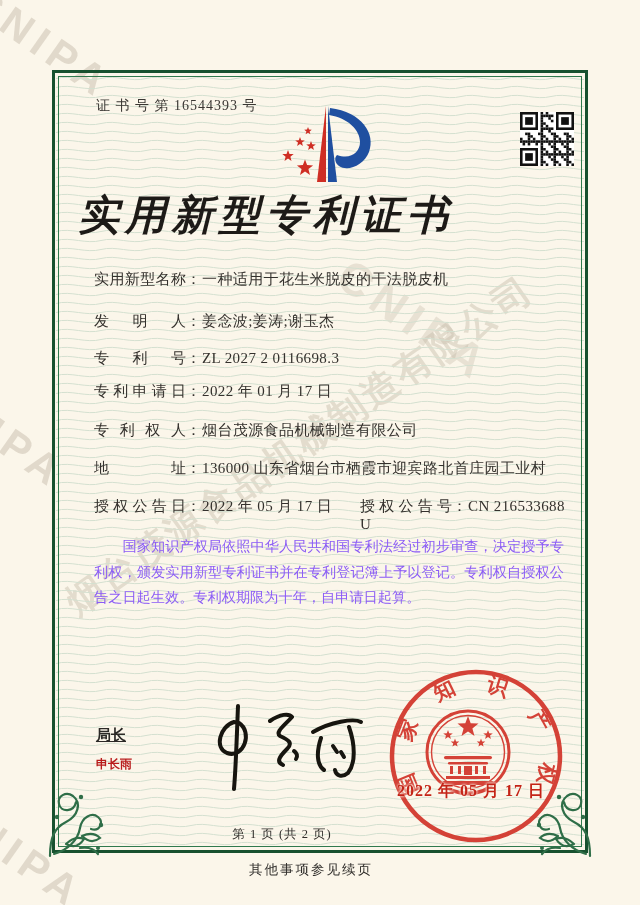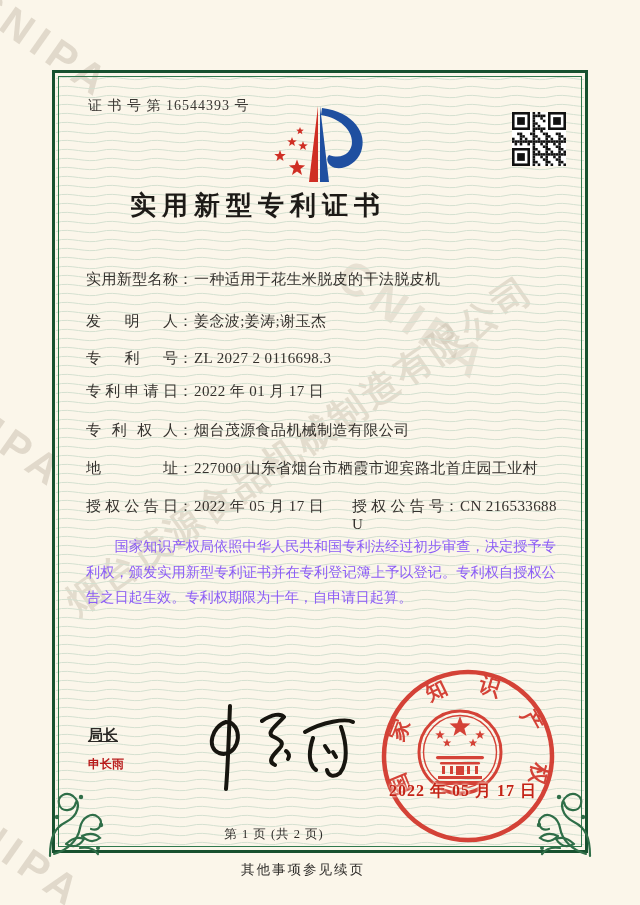--- a/index.html
+++ b/index.html
@@ -21,26 +21,26 @@
               transform:rotate(-35deg);transform-origin:0 0;
               font-family:"Liberation Serif","DejaVu Serif",serif;}
 
   
   .frame{position:absolute;left:52px;top:70px;width:536px;height:783px;
          border:3px solid #17512f;z-index:2;box-sizing:border-box;}
   .frame-inner{position:absolute;inset:3px;border:1px solid #2f7a4e;}
   .waves{position:absolute;left:56px;top:74px;width:528px;height:775px;z-index:1;}
 
   
-  .content{position:absolute;inset:0;z-index:3;}
+  .content{position:absolute;inset:0;z-index:3;margin-left:8px;}
   .cert-no{position:absolute;left:88px;top:97px;font-size:14px;letter-spacing:1px;color:#3a3733;}
   .logo{position:absolute;left:268px;top:102px;width:104px;height:84px;}
   .qr{position:absolute;left:512px;top:112px;width:54px;height:54px;}
   .title{position:absolute;left:0;width:516px;top:188px;text-align:center;
-         font-size:26px;font-weight:700;letter-spacing:6px;color:#1d1a17;}
+         font-size:41px;font-weight:700;letter-spacing:6px;color:#1d1a17;font-style:italic;}
 
   .row{position:absolute;left:86px;width:480px;font-size:15px;color:#34312d;}
   .row .lbl{display:inline-block;width:92px;text-align:justify;text-align-last:justify;vertical-align:top;}
   .row .colon{display:inline-block;width:16px;}
   .row .val{letter-spacing:.4px;}
   .row .pair2{position:absolute;left:266px;top:0;}
   .row .pair2 .lbl{width:92px;}
 
   .paras{position:absolute;left:86px;top:534px;width:470px;font-size:14.2px;
          line-height:25.5px;color:#8b5cf6;text-align:justify;}
@@ -292,21 +292,21 @@
     <div class="row" style="top:349px;">
       <span class="lbl">专利号</span><span class="colon">：</span><span class="val">ZL 2027 2 0116698.3</span>
     </div>
     <div class="row" style="top:382px;">
       <span class="lbl">专利申请日</span><span class="colon">：</span><span class="val">2022 年 01 月 17 日</span>
     </div>
     <div class="row" style="top:421px;">
       <span class="lbl">专利权人</span><span class="colon">：</span><span class="val">烟台茂源食品机械制造有限公司</span>
     </div>
     <div class="row" style="top:459px;">
-      <span class="lbl">地址</span><span class="colon">：</span><span class="val">227000 山东省烟台市栖霞市迎宾路北首庄园工业村</span>
+      <span class="lbl">地址</span><span class="colon">：</span><span class="val">136000 山东省烟台市栖霞市迎宾路北首庄园工业村</span>
     </div>
     <div class="row" style="top:497px;">
       <span class="lbl">授权公告日</span><span class="colon">：</span><span class="val">2022 年 05 月 17 日</span>
       <span class="pair2">
         <span class="lbl">授权公告号</span><span class="colon">：</span><span class="val">CN 216533688 U</span>
       </span>
     </div>
 
     <div class="paras">
       <p>国家知识产权局依照中华人民共和国专利法经过初步审查，决定授予专利权，颁发实用新型专利证书并在专利登记簿上予以登记。专利权自授权公告之日起生效。专利权期限为十年，自申请日起算。</p>

